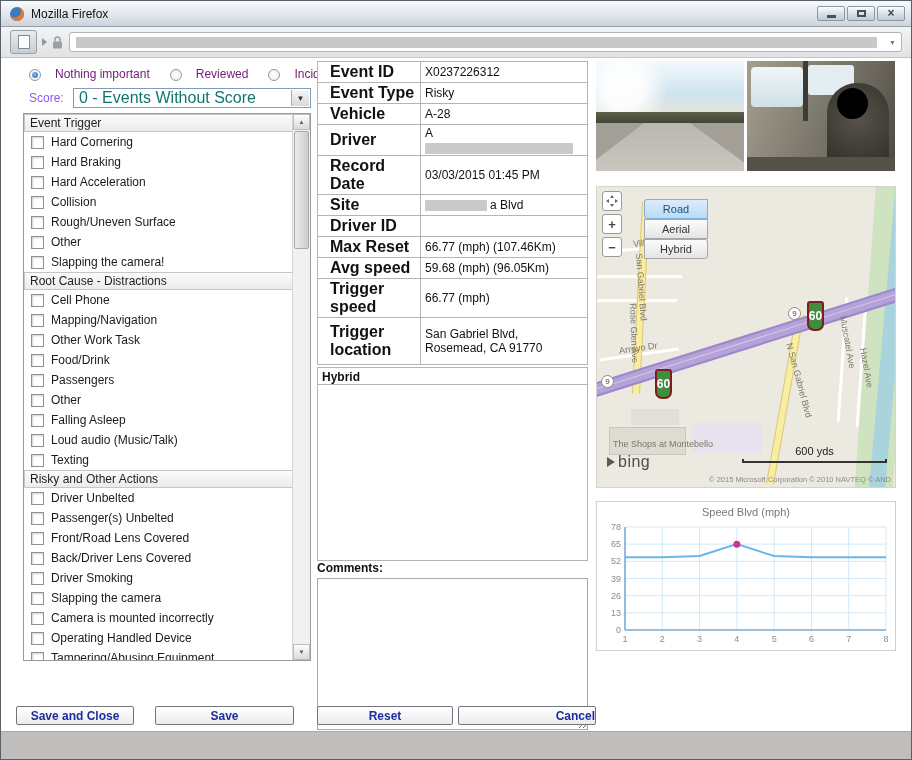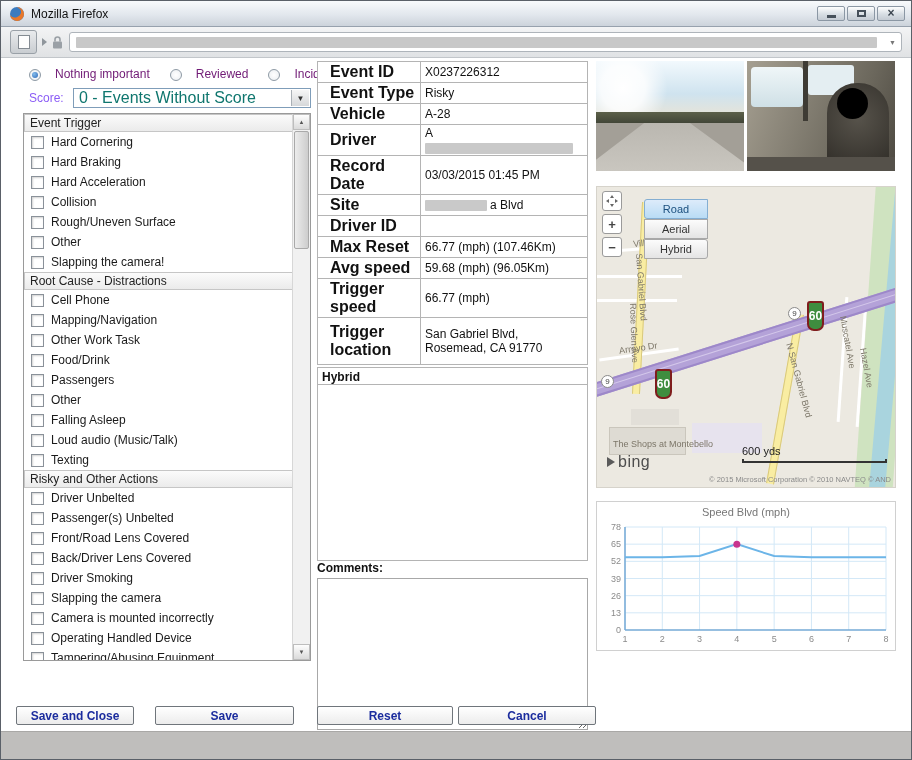--- a/index.html
+++ b/index.html
@@ -148,21 +148,21 @@
   .map-tabs{position:absolute;left:48px;top:12px;display:flex;flex-direction:column;}
   .map-tab{width:64px;height:20px;border:1px solid #a8a8a8;background:linear-gradient(#fcfcfc,#e4e4e4);
            font-size:11px;color:#333;display:flex;align-items:center;justify-content:center;margin-left:-1px;box-sizing:border-box;}
   .map-tab:first-child{border-radius:3px 0 0 3px;}
   .map-tab:last-child{border-radius:0 3px 3px 0;}
   .map-tab.checked{background:linear-gradient(#ddebfa,#b9dcf5);border-color:#84aed2;color:#1b4f7e;}
   .map-nav{position:absolute;left:5px;top:4px;width:20px;}
   .nav-btn{width:20px;height:20px;border:1px solid #9a9a9a;background:#fff;border-radius:3px;
            display:flex;align-items:center;justify-content:center;font-size:13px;font-weight:bold;color:#444;
            margin-bottom:3px;box-sizing:border-box;}
-  .map-scale{position:absolute;right:8px;bottom:24px;text-align:left;font-size:11px;color:#222;margin-top:21px;}
+  .map-scale{position:absolute;right:8px;bottom:24px;text-align:center;font-size:11px;color:#222;margin-top:21px;}
   .scale-line{width:145px;height:4px;border-left:2px solid #333;border-right:2px solid #333;border-bottom:2px solid #333;
               margin-left:auto;margin-top:2px;box-sizing:border-box;}
   .bing{position:absolute;left:10px;bottom:16px;font-size:16px;color:#4e4e4e;letter-spacing:.5px;}
   .bing::before{content:"";display:inline-block;width:0;height:0;border-left:8px solid #5a5a5a;
                 border-top:5px solid transparent;border-bottom:5px solid transparent;margin-right:3px;}
   .map-copy{position:absolute;right:4px;bottom:3px;font-size:7.5px;color:#8a8a8a;white-space:nowrap;}
 
   
   .chart{position:absolute;left:595px;top:443px;width:300px;height:150px;border:1px solid #d0d0d0;
          background:#fff;box-sizing:border-box;}
@@ -170,21 +170,21 @@
   #speed-chart-svg{position:absolute;left:2px;top:18px;}
   .ctick{font-size:9px;fill:#8b8b8b;font-family:"Liberation Sans",sans-serif;}
 
   
   .fbtn{position:absolute;top:648px;height:19px;border:1px solid #6f757b;border-radius:2px;
         background:linear-gradient(#ffffff,#ececec);font-weight:bold;font-size:12px;color:#1c2d9e;
         font-family:"Liberation Sans",sans-serif;padding:0;}
   .fb0{left:15px;width:118px;}
   .fb1{left:154px;width:139px;}
   .fb2{left:316px;width:136px;}
-  .fb3{left:457px;width:138px;}
+  .fb3{left:457px;width:138px;text-align:right;}
   .footer-strip{position:absolute;left:0;right:0;bottom:0;height:27px;background:#bfbebc;border-top:1px solid #a9a8a6;}
 </style>
 </head>
 <body>
 
 <div class="window">
 
   <div class="titlebar">
     <svg width="16" height="16" viewBox="0 0 16 16">
       <circle cx="8" cy="8" r="7" fill="#3b7bbf"></circle>

